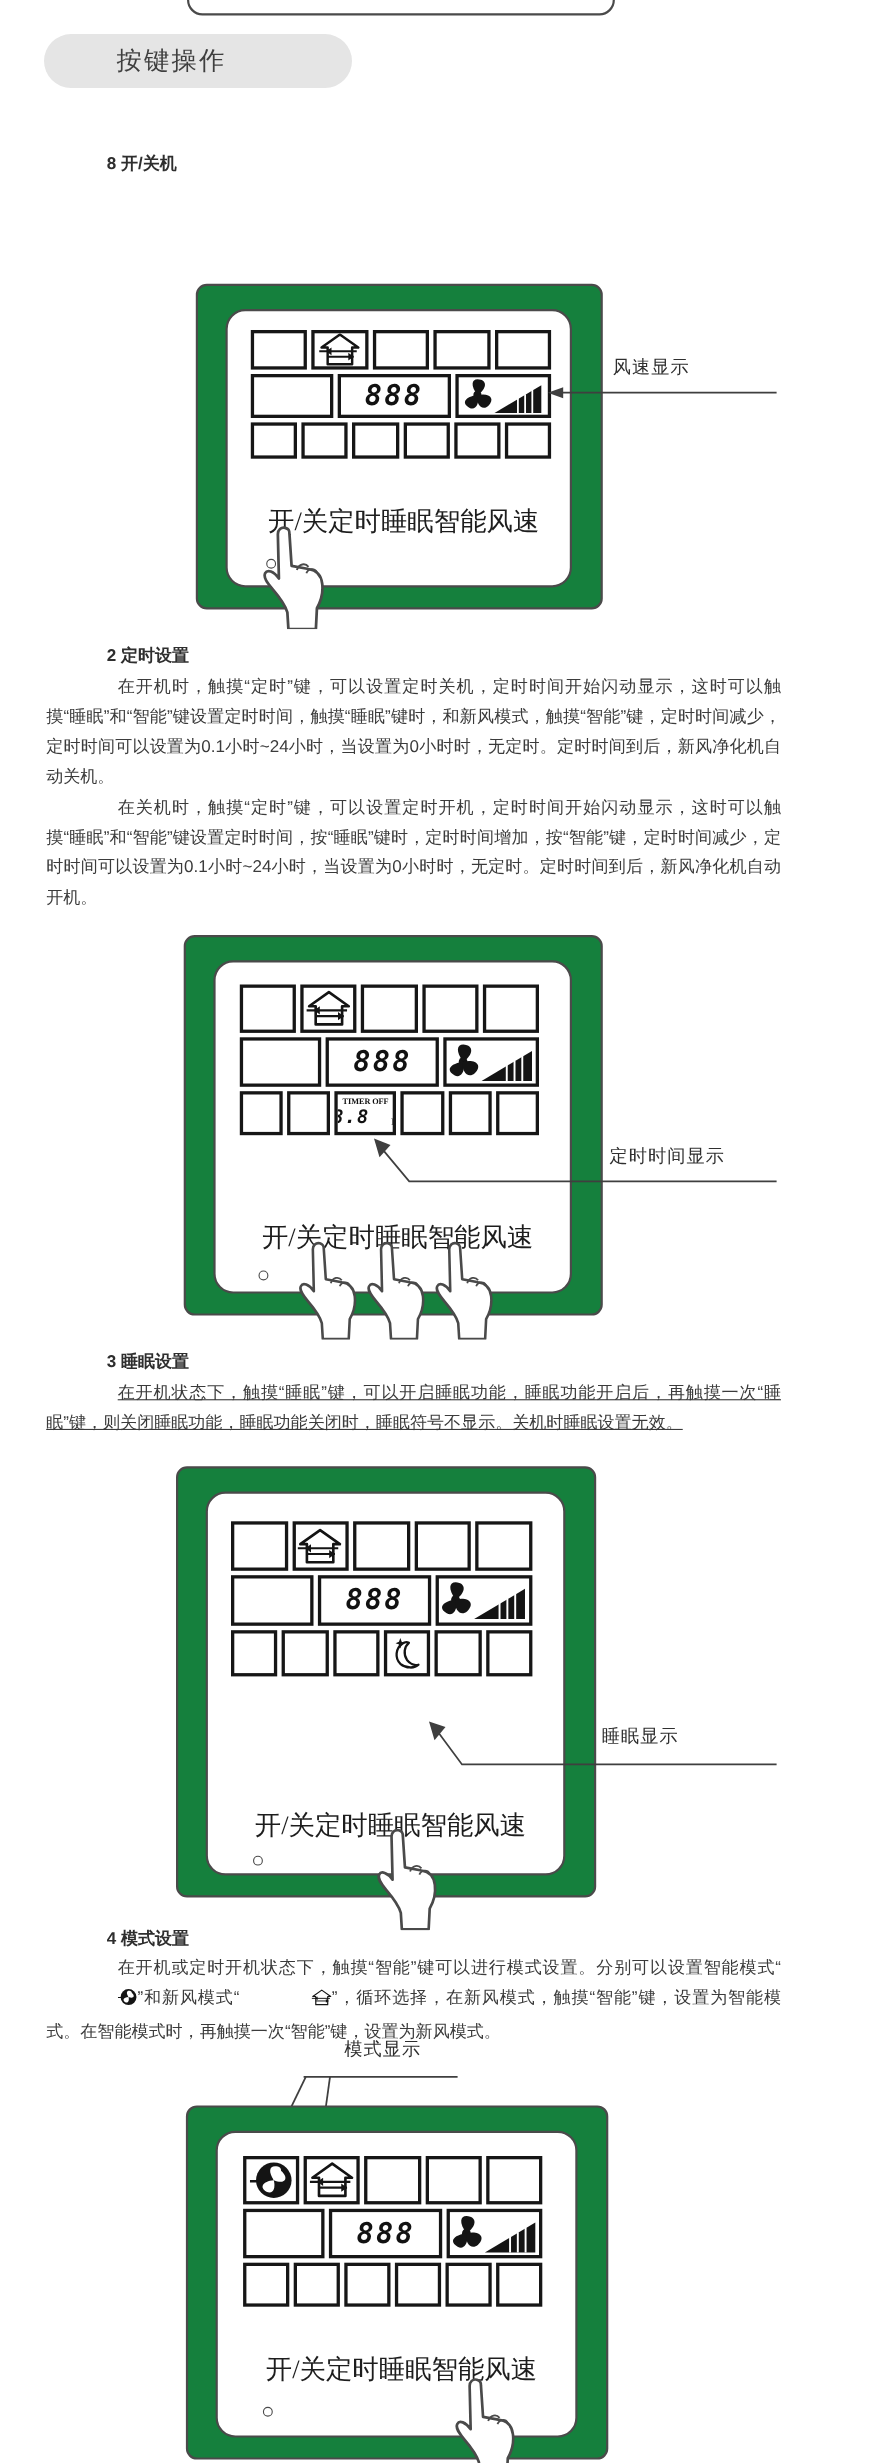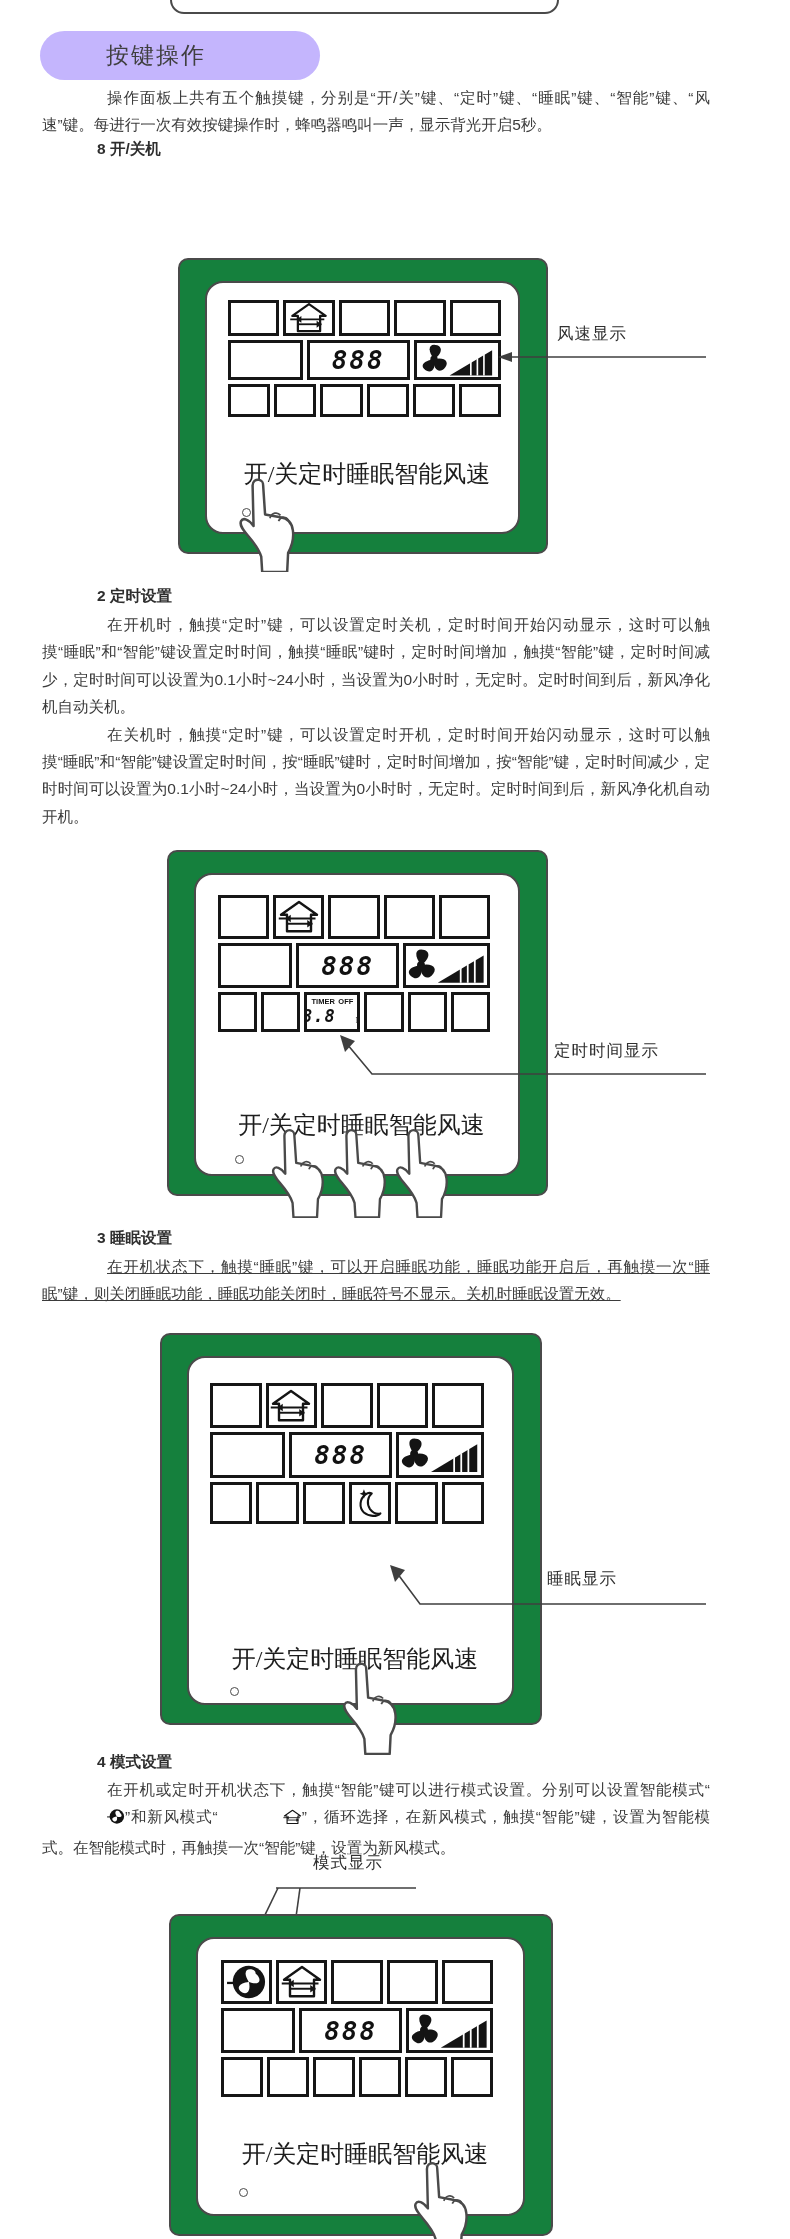--- a/index.html
+++ b/index.html
@@ -4,21 +4,21 @@
 <style>
   html,body{margin:0;padding:0;background:#fff;}
   #page{position:relative;width:790px;height:2239px;background:#ffffff;overflow:hidden;
         font-family:"Liberation Sans","DejaVu Sans",sans-serif;color:#3c3c3c;}
 
   
   .prev-frag{position:absolute;left:170px;top:-30px;width:385px;height:40px;
              border:2px solid #4a4a4a;border-radius:14px;background:#fff;}
 
   
-  .pill{position:absolute;left:40px;top:31px;width:280px;height:49px;background:#c4b5fd;
+  .pill{position:absolute;left:40px;top:31px;width:280px;height:49px;background:#e5e5e5;
         border-radius:25px;}
   .pill span{display:block;padding-left:66px;line-height:49px;font-size:23px;color:#3f3f3f;
         letter-spacing:2px;}
 
   
   .para{position:absolute;left:42px;width:668px;font-size:15.5px;line-height:27.4px;
         text-align:justify;color:#3b3b3b;}
   .para p{margin:0;text-indent:65px;}
   .h-num{position:absolute;left:97px;font-size:15.5px;font-weight:bold;color:#2e2e2e;}
 
@@ -28,21 +28,21 @@
          border:2px solid #4a4a4a;border-radius:18px;background:#fff;}
   .lcd{position:absolute;display:flex;flex-direction:column;gap:4px;}
   .lcdrow{display:flex;gap:4px;}
   .cell{border:3px solid #161616;background:#fff;flex:1;position:relative;
         display:flex;align-items:center;justify-content:center;overflow:hidden;}
   .seg{font-family:"DejaVu Sans Mono",monospace;font-style:italic;font-weight:bold;
        font-size:26px;letter-spacing:2px;color:#111;line-height:1;}
   .seg.small{font-size:17px;letter-spacing:1px;}
   .timer-top{position:absolute;top:2px;left:4px;right:4px;display:flex;
        justify-content:space-between;font-size:7.5px;font-weight:bold;color:#111;
-       font-family:Liberation Sans, sans-serif;}
+       font-family:Liberation Serif, serif;}
   .timer-val{display:flex;align-items:flex-end;gap:20px;margin-top:8px;}
   .unit{font-size:9px;font-weight:bold;color:#111;font-family:"Liberation Serif",serif;}
   .btnrow{position:absolute;left:48px;right:40px;display:flex;justify-content:center;
           font-family:"Liberation Serif","DejaVu Serif",serif;font-size:24px;color:#1d1d1d;}
   .dot{position:absolute;width:7px;height:7px;border:1.6px solid #4a4a4a;border-radius:50%;
        background:#fff;}
   .hand{position:absolute;pointer-events:none;}
 
   
   .ann-label{position:absolute;font-family:"Liberation Serif","DejaVu Serif",serif;
@@ -100,23 +100,20 @@
 </svg>
 
 <div id="page">
 
   <div class="prev-frag"></div>
 
   <div class="pill">
     <span>按键操作</span>
   </div>
 
-  <div class="para" style="top:84px;">
-    <p>操作面板上共有五个触摸键，分别是“开/关”键、“定时”键、“睡眠”键、“智能”键、“风速”键。每进行一次有效按键操作时，蜂鸣器鸣叫一声，显示背光开启5秒。</p>
-  </div>
 
   <div class="h-num" style="top:139px;">8 开/关机</div>
 
   <div class="figure" style="left:178px;top:258px;width:366px;height:292px;">
     <div class="inner"></div>
     <div class="lcd" style="left:48px;top:40px;width:273px;">
       <div class="lcdrow" style="height:36px;">
         <div class="cell"></div>
         <div class="cell">
             <svg width="40" height="32">
@@ -161,21 +158,21 @@
   </div>
 
   <div class="ann-label" style="left:557px;top:323px;">风速显示</div>
   <svg class="ann-svg" style="left:496px;top:349px;" width="212" height="16">
     <polygon points="2,8 16,3 16,13"></polygon>
     <line x1="14" y1="8" x2="210" y2="8"></line>
   </svg>
 
   <div class="h-num" style="top:586px;">2 定时设置</div>
   <div class="para" style="top:611px;">
-    <p>在开机时，触摸“定时”键，可以设置定时关机，定时时间开始闪动显示，这时可以触摸“睡眠”和“智能”键设置定时时间，触摸“睡眠”键时，定时时间增加，触摸“智能”键，定时时间减少，定时时间可以设置为0.1小时~24小时，当设置为0小时时，无定时。定时时间到后，新风净化机自动关机。</p>
+    <p>在开机时，触摸“定时”键，可以设置定时关机，定时时间开始闪动显示，这时可以触摸“睡眠”和“智能”键设置定时时间，触摸“睡眠”键时，和新风模式，触摸“智能”键，定时时间减少，定时时间可以设置为0.1小时~24小时，当设置为0小时时，无定时。定时时间到后，新风净化机自动关机。</p>
     <p>在关机时，触摸“定时”键，可以设置定时开机，定时时间开始闪动显示，这时可以触摸“睡眠”和“智能”键设置定时时间，按“睡眠”键时，定时时间增加，按“智能”键，定时时间减少，定时时间可以设置为0.1小时~24小时，当设置为0小时时，无定时。定时时间到后，新风净化机自动开机。</p>
   </div>
 
   <div class="figure" style="left:167px;top:850px;width:377px;height:342px;">
     <div class="inner"></div>
     <div class="lcd" style="left:49px;top:43px;width:272px;">
       <div class="lcdrow" style="height:44px;">
         <div class="cell"></div>
         <div class="cell">
             <svg width="42" height="36">

